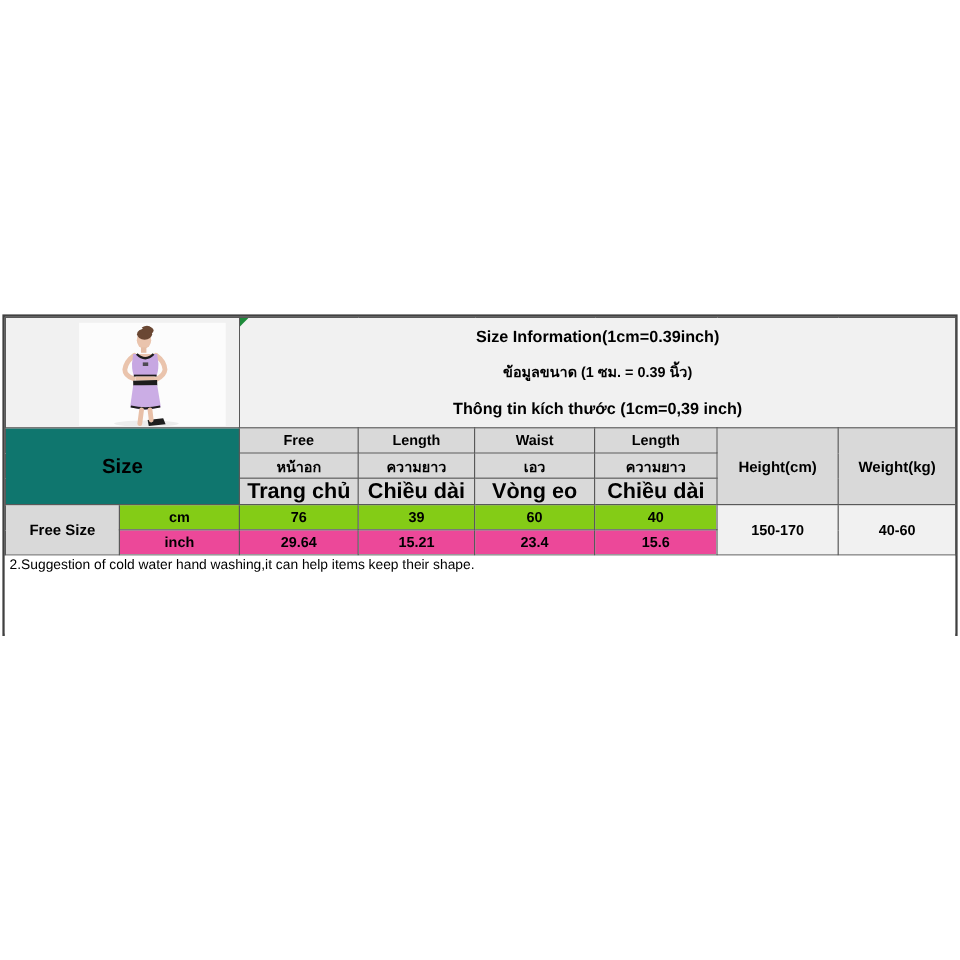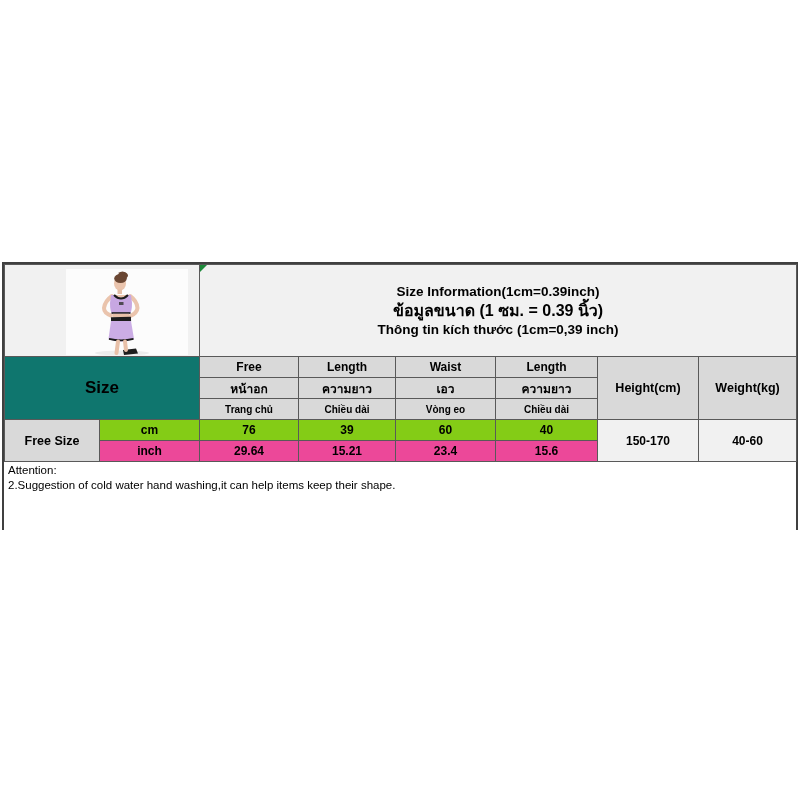--- a/index.html
+++ b/index.html
@@ -15,33 +15,33 @@
     border-collapse:collapse;table-layout:fixed;width:100%;
   }
   table.size-table td{
     border:1px solid #595959;text-align:center;vertical-align:middle;
     padding:0;overflow:hidden;white-space:nowrap;
   }
   tr.img-row td{height:91px;background:#f1f1f1;}
   tr.h20 td{height:20px;}
   .hdr{background:#d9d9d9;font-weight:bold;font-size:12px;}
   .hdr-th{background:#d9d9d9;font-weight:bold;font-size:12px;}
-  .hdr-vi{background:#d9d9d9;font-weight:bold;font-size:10px;margin-top:46px;}
+  .hdr-vi{background:#d9d9d9;font-weight:bold;font-size:18px;margin-top:46px;}
   .corner-size{background:#0f766e;font-weight:bold;font-size:17px;}
   .side-hdr{background:#d9d9d9;font-weight:bold;font-size:12.5px;}
   .row-lt{background:#84cc16;font-weight:bold;font-size:12px;}
   .row-wh{background:#ec4899;font-weight:bold;font-size:12px;}
   .val-merge{background:#f1f1f1;font-weight:bold;font-size:12px;}
   .info-cell{position:relative;background:#f1f1f1;}
   .info-inner{
     display:flex;flex-direction:column;justify-content:center;align-items:center;
-    height:100%;gap:2px;
+    height:100%;gap:13px;
   }
   .title-line{font-weight:bold;font-size:13.5px;line-height:17px;}
-  .title-line.th{font-size:16px;}
+  .title-line.th{font-size:12px;}
   .cell-flag{
     position:absolute;left:0;top:0;width:0;height:0;
     border-top:7px solid #1d8a3a;border-right:7px solid transparent;
   }
   .img-cell{position:relative;}
   .photo{
     position:absolute;left:61px;top:4px;width:122px;height:86px;
     background:#fcfcfc;
   }
   .attention{
@@ -137,16 +137,15 @@
     <tr class="h20">
       <td class="row-wh">inch</td>
       <td class="row-wh">29.64</td>
       <td class="row-wh">15.21</td>
       <td class="row-wh">23.4</td>
       <td class="row-wh">15.6</td>
     </tr>
   </tbody>
     </table>
   <div class="attention">
-    <div>Attention:</div>
     <div>2.Suggestion of cold water hand washing,it can help items keep their shape.</div>
   </div>
 </div>
 
 </body></html>

